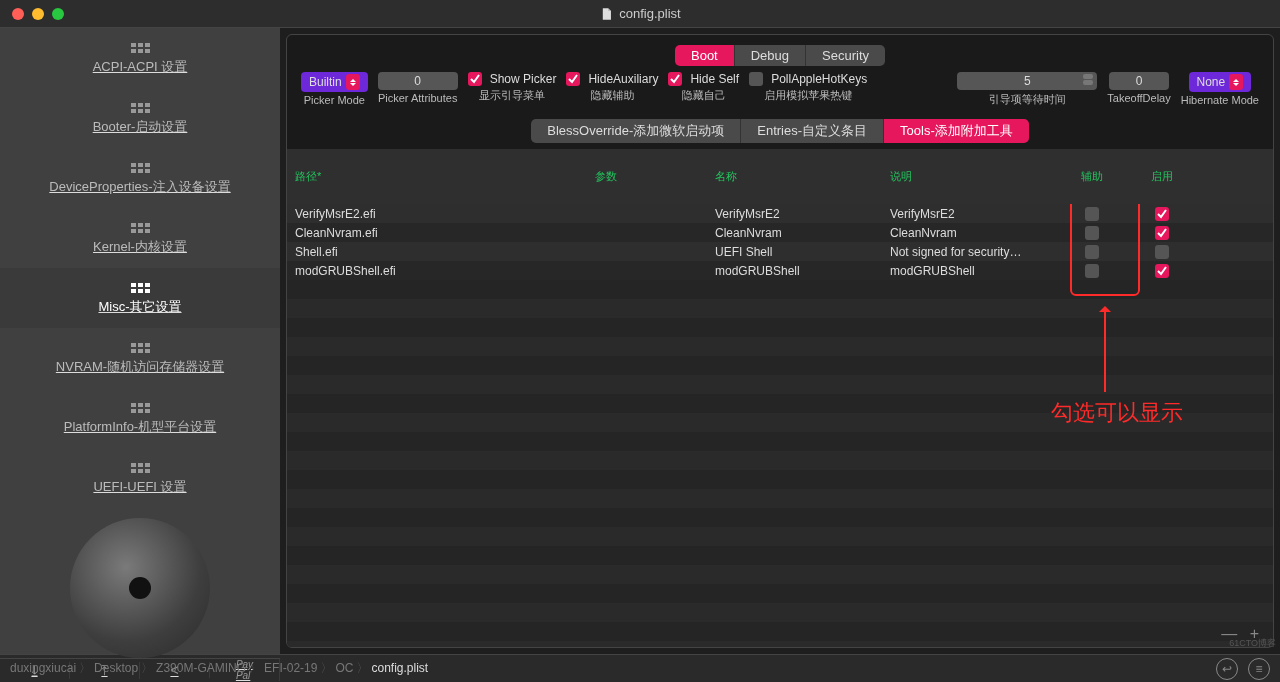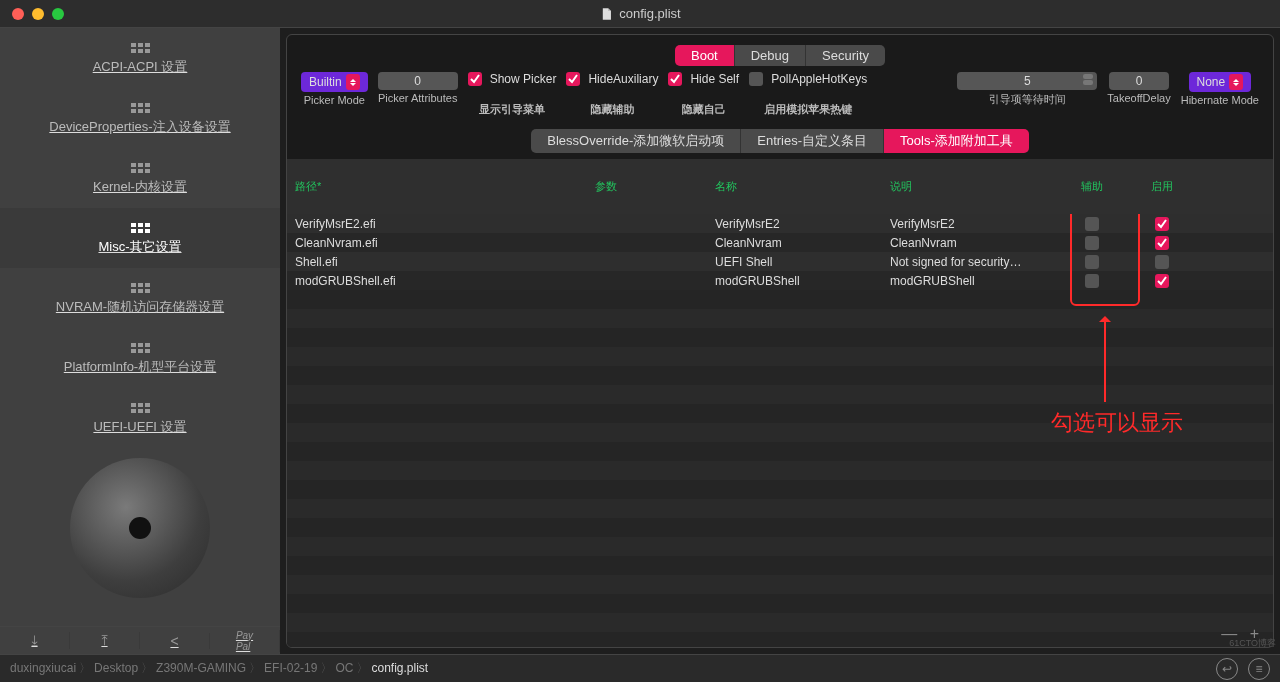--- a/index.html
+++ b/index.html
@@ -38,21 +38,21 @@
   .dropdown .arr::before{content:"";border:3px solid transparent;border-bottom-color:#fff; margin-bottom:1px;}
   .dropdown .arr::after{content:"";border:3px solid transparent;border-top-color:#fff;}
   .numbox { background:#565656; border-radius:4px; padding:2px 10px; min-width:80px; text-align:center; position:relative;}
   .numbox .stepper{position:absolute;right:2px;top:2px;width:12px;display:flex;flex-direction:column;gap:1px;}
   .numbox .stepper span{width:10px;height:5px;background:#777;border-radius:2px;}
   .check-ctrl { display:flex; flex-direction:column; align-items:center;}
   .check-row { display:flex; align-items:center; gap:8px;}
   .chk { width:14px;height:14px;border-radius:3px;background:#e6175c;display:flex;align-items:center;justify-content:center;}
   .chk.off{background:#555;}
   .chk svg{width:10px;height:10px;}
-  .check-ctrl .sub { font-size:11px;color:#bbb;margin-top:16px;font-weight:bold;}
+  .check-ctrl .sub { font-size:11px;color:#bbb;margin-top:2px;}
   .subtabs { display:flex; justify-content:center; padding:4px 0 6px 0;}
   .table-area { flex:1; overflow:hidden; position:relative; background: repeating-linear-gradient(#252525, #252525 19px, #2a2a2a 19px, #2a2a2a 38px);}
   .thead { display:grid; grid-template-columns: 300px 120px 175px 175px 70px 70px; background:#2f2f2f; font-size:11px; color:#22c55e; padding:18px 0;}
   .thead div { padding:2px 8px;}
   .rows { font-size:12px;}
   .trow { display:grid; grid-template-columns: 300px 120px 175px 175px 70px 70px; align-items:center; height:19px;}
   .trow.even { background:#2e2e2e;}
   .trow.odd { background:#272727;}
   .trow div { padding:0 8px; overflow:hidden; white-space:nowrap; text-overflow:ellipsis;}
   .cbx { width:14px;height:14px;border-radius:3px;background:#555;display:inline-flex;align-items:center;justify-content:center;}
@@ -107,20 +107,31 @@
         </div>
         <div class="nav-item">
           <div class="ic bars">
             <span></span>
             <span></span>
             <span></span>
             <span></span>
             <span></span>
             <span></span>
           </div>
+          <span>Booter-启动设置</span>
+        </div>
+        <div class="nav-item">
+          <div class="ic bars">
+            <span></span>
+            <span></span>
+            <span></span>
+            <span></span>
+            <span></span>
+            <span></span>
+          </div>
           <span>DeviceProperties-注入设备设置</span>
         </div>
         <div class="nav-item">
           <div class="ic bars">
             <span></span>
             <span></span>
             <span></span>
             <span></span>
             <span></span>
             <span></span>

